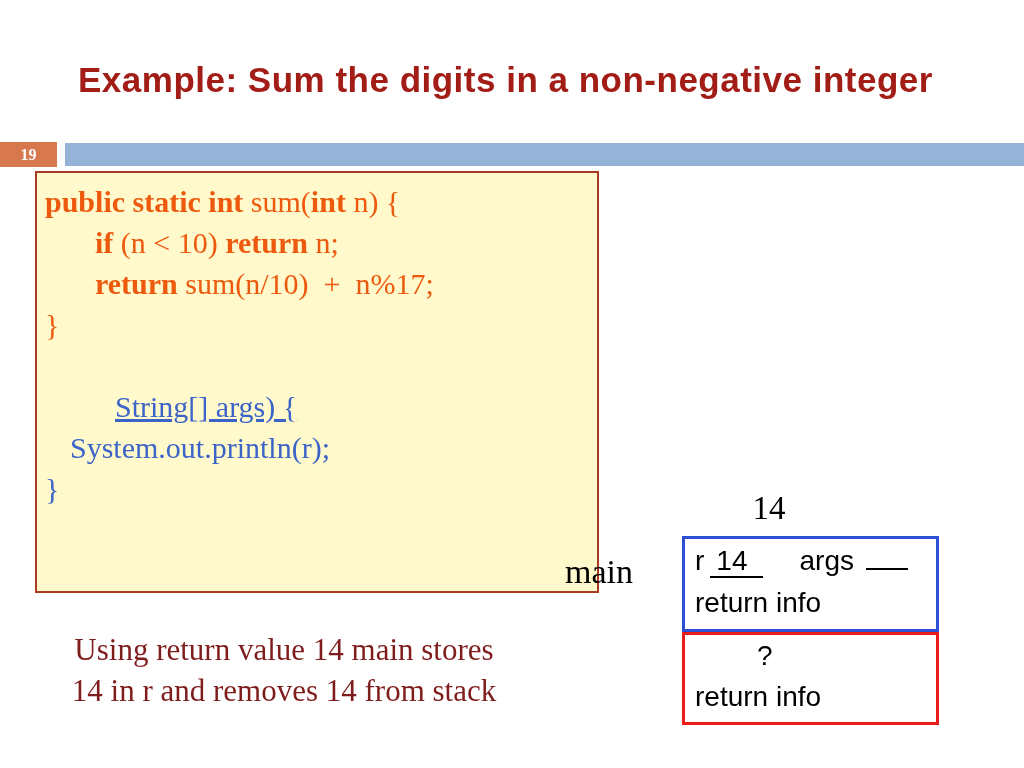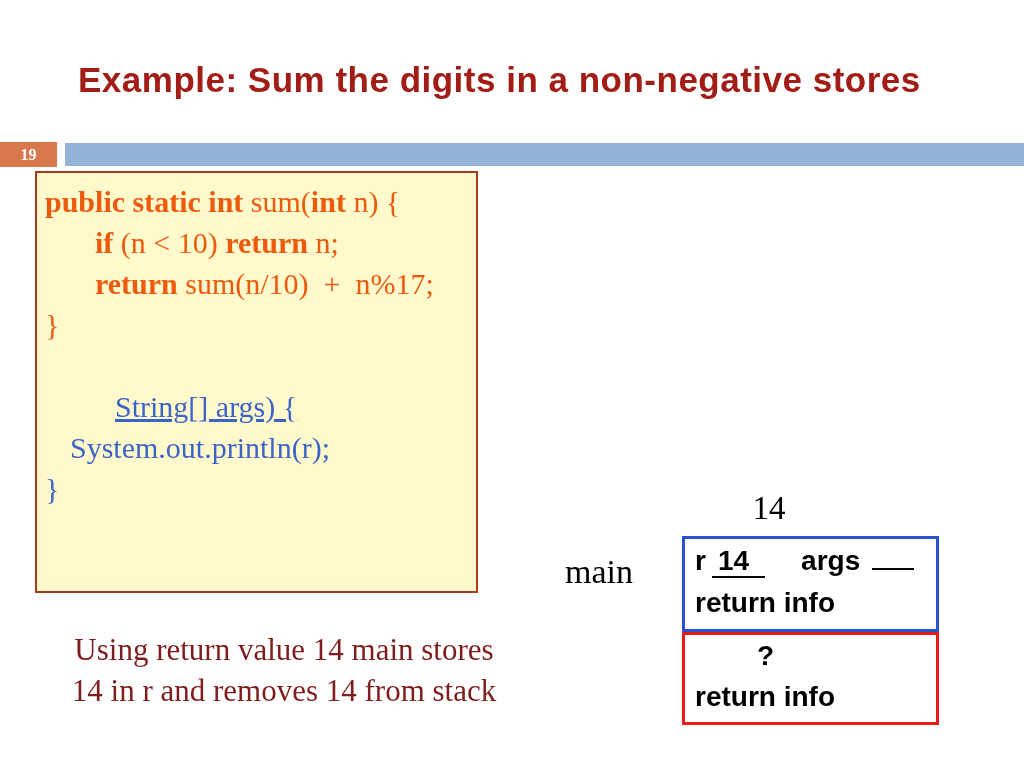--- a/index.html
+++ b/index.html
@@ -16,21 +16,21 @@
   .page-badge{
     position:absolute;left:0;top:142px;width:57px;height:25px;
     background:#D8784F;color:#ffffff;text-align:center;line-height:25px;
     font-size:16px;font-weight:bold;font-family:"Liberation Serif", serif;
   }
   .header-bar{
     position:absolute;left:65px;top:143px;width:959px;height:23px;
     background:#95B3D7;
   }
   .code-box{
-    position:absolute;left:35px;top:171px;width:443px;height:422px;
+    position:absolute;left:35px;top:171px;width:564px;height:422px;
     box-sizing:border-box;background:#FFF9CB;border:2px solid #A83A22;
     padding:8px 0 0 8px;
   }
   .code-line{
     white-space:pre;font-size:30px;line-height:41px;min-height:41px;
     font-family:"Liberation Serif", serif;
   }
   .code-line .b{font-weight:bold;}
   .orange{color:#ED5A0E;}
   .blue{color:#3C64C8;}
@@ -44,35 +44,35 @@
     position:absolute;left:694px;top:490px;width:150px;text-align:center;
     font-size:33px;color:#000;
   }
   .frame{
     position:absolute;left:682px;width:257px;box-sizing:border-box;
     font-family:"Liberation Sans", sans-serif;font-size:28px;color:#000;
     background:#ffffff;
   }
   .frame-main{top:536px;height:96px;border:3px solid #2C50D4;}
   .frame-callee{top:632px;height:93px;border:3px solid #EC1B1B;}
-  .frame-row{padding:2px 0 0 10px;line-height:40px;white-space:nowrap;font-weight:bold;}
+  .frame-row{padding:2px 0 0 10px;line-height:40px;white-space:nowrap;}
   .uline{border-bottom:2px solid #000;}
   .val{padding:0 16px 0 6px;margin-left:6px;}
   .blank{display:inline-block;width:42px;height:26px;margin-left:12px;vertical-align:baseline;}
   .args-label{margin-left:36px;}
   .q-row{padding-left:72px;line-height:38px;}
   .caption{
     position:absolute;left:28px;top:629px;width:512px;text-align:center;
     font-size:31px;line-height:41px;color:#7f1d1d;
   }
 </style>
 </head>
 <body>
 
-<div class="slide-title">Example: Sum the digits in a non-negative stores</div>
+<div class="slide-title">Example: Sum the digits in a non-negative integer</div>
 
 <div class="page-badge">19</div>
 <div class="header-bar"></div>
 
 <div class="code-box">
   <div class="code-line orange"><span class="b">public static int </span><span>sum(</span><span class="b">int</span><span> n) {</span></div>
   <div class="code-line orange ind1"><span class="b">if </span><span>(n &lt; 10) </span><span class="b">return</span><span> n;</span></div>
   <div class="code-line orange ind1"><span class="b">return </span><span>sum(n/10)  +  n%17;</span></div>
   <div class="code-line orange"><span>}</span></div>
   <div class="code-line"><span></span></div>

